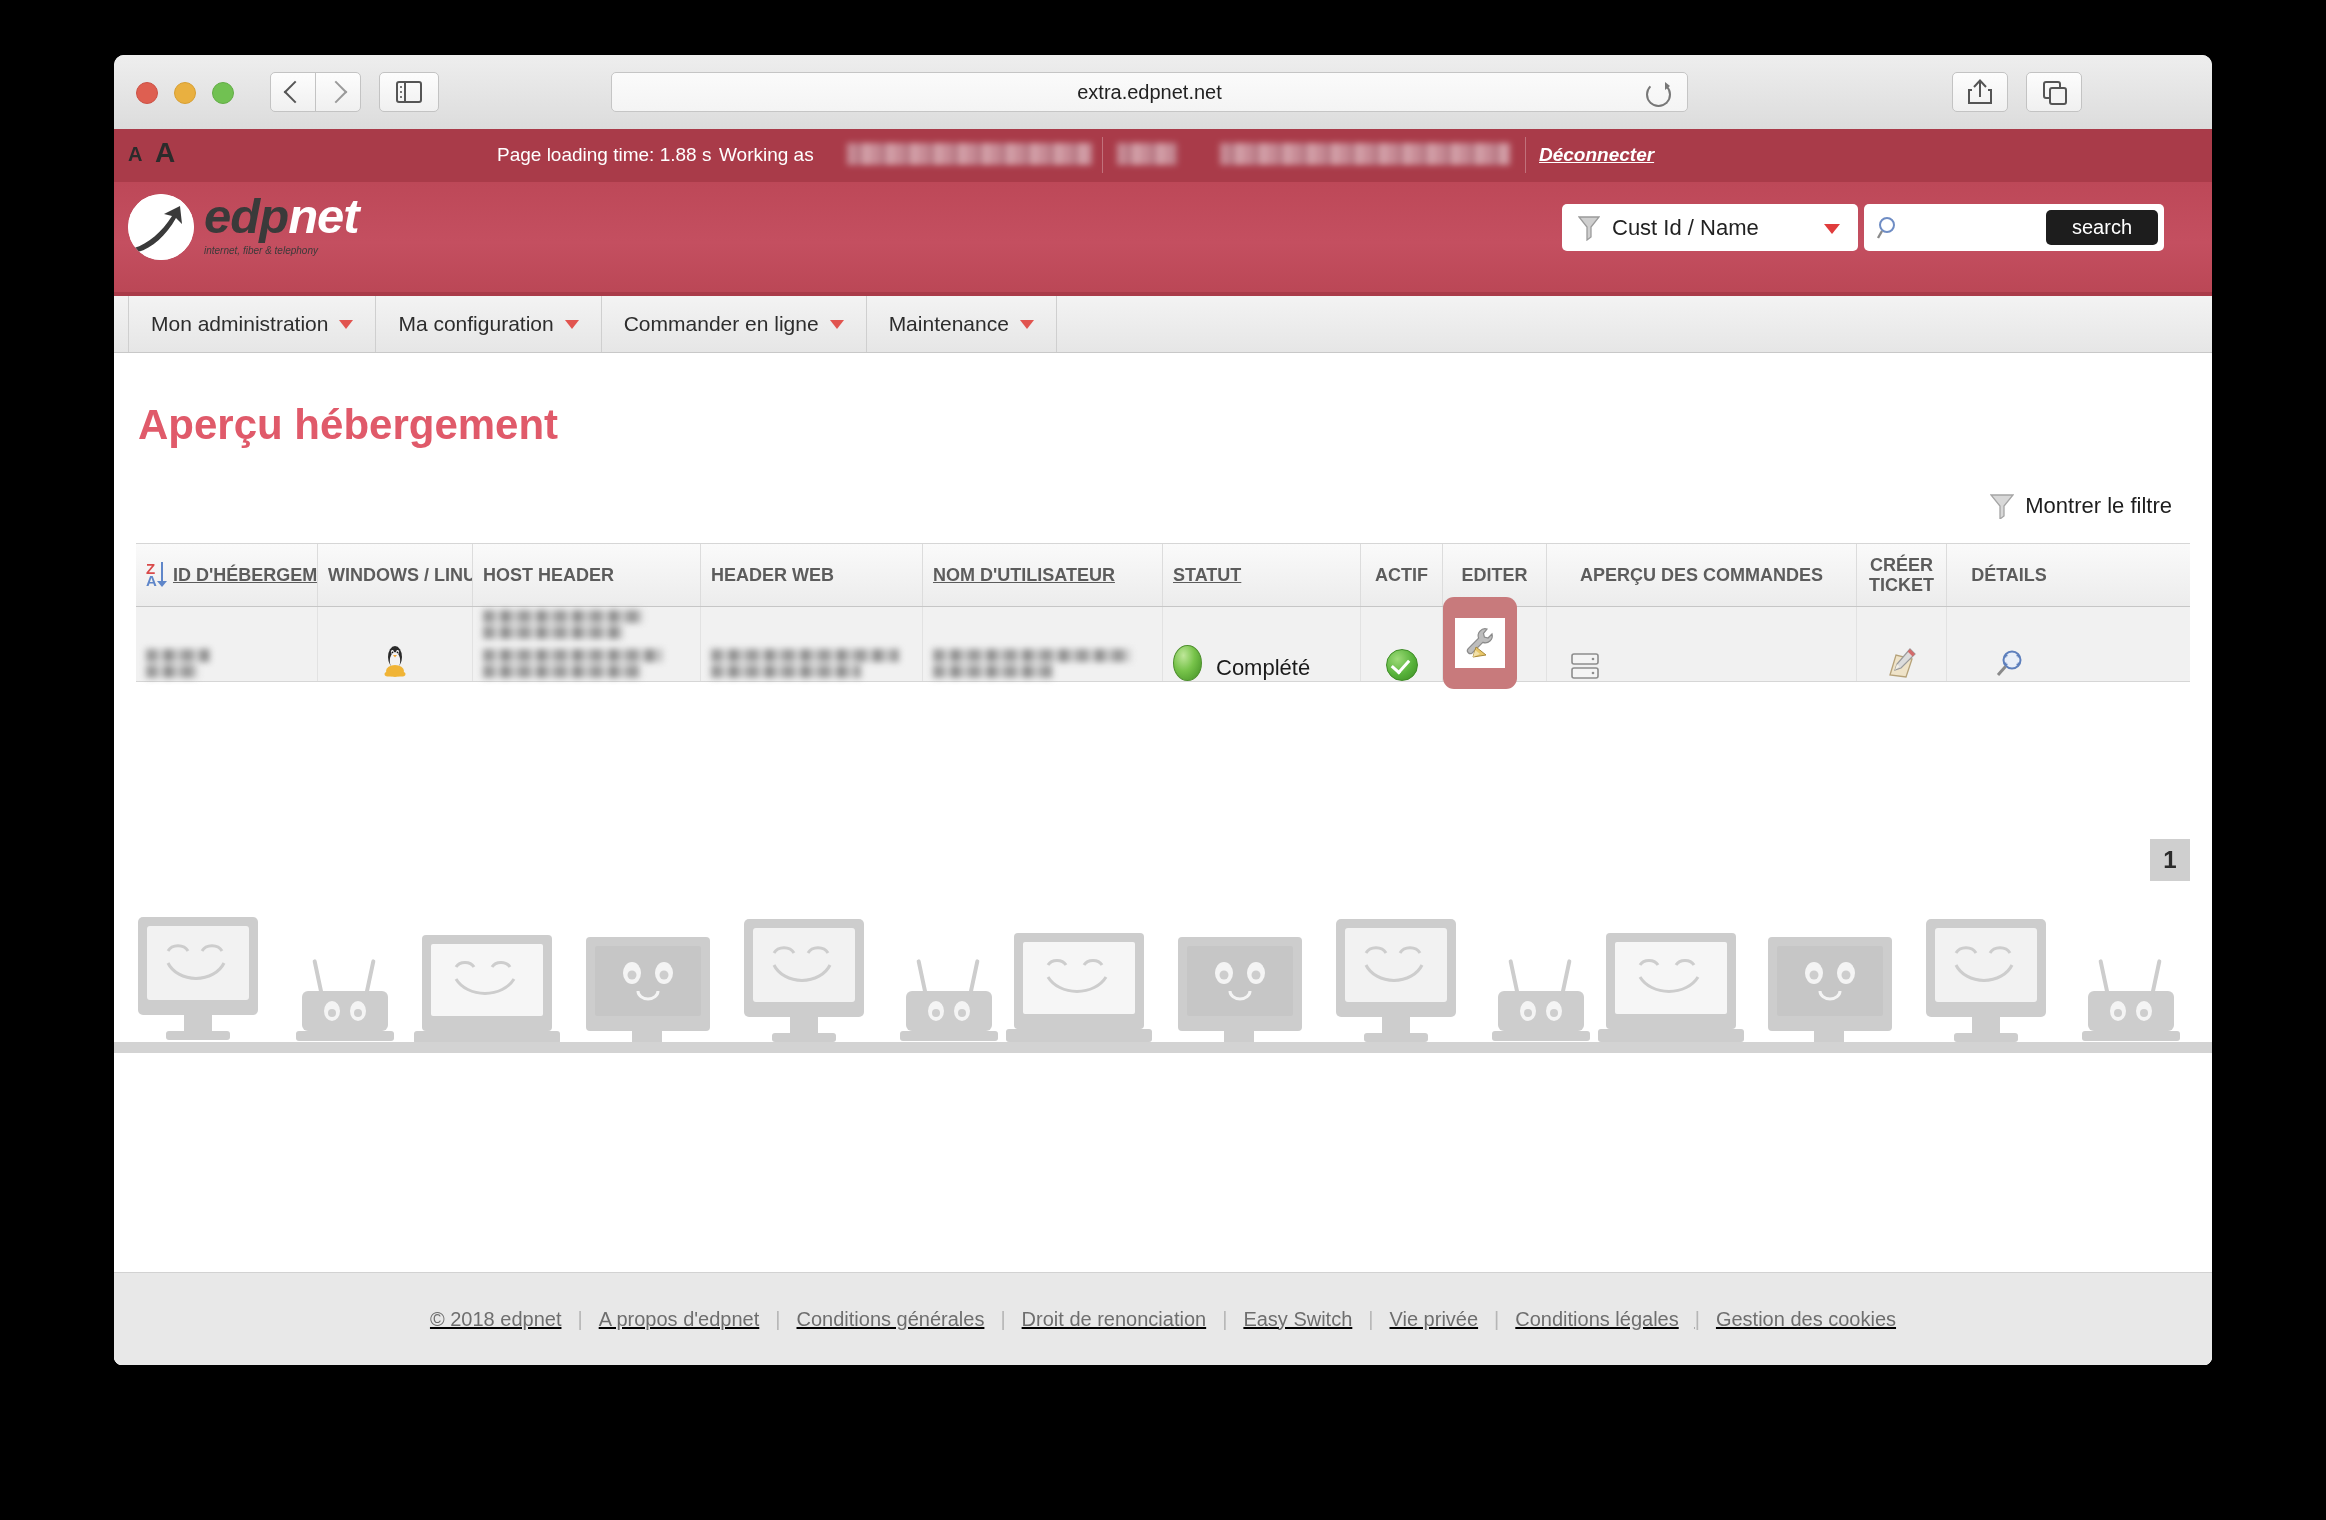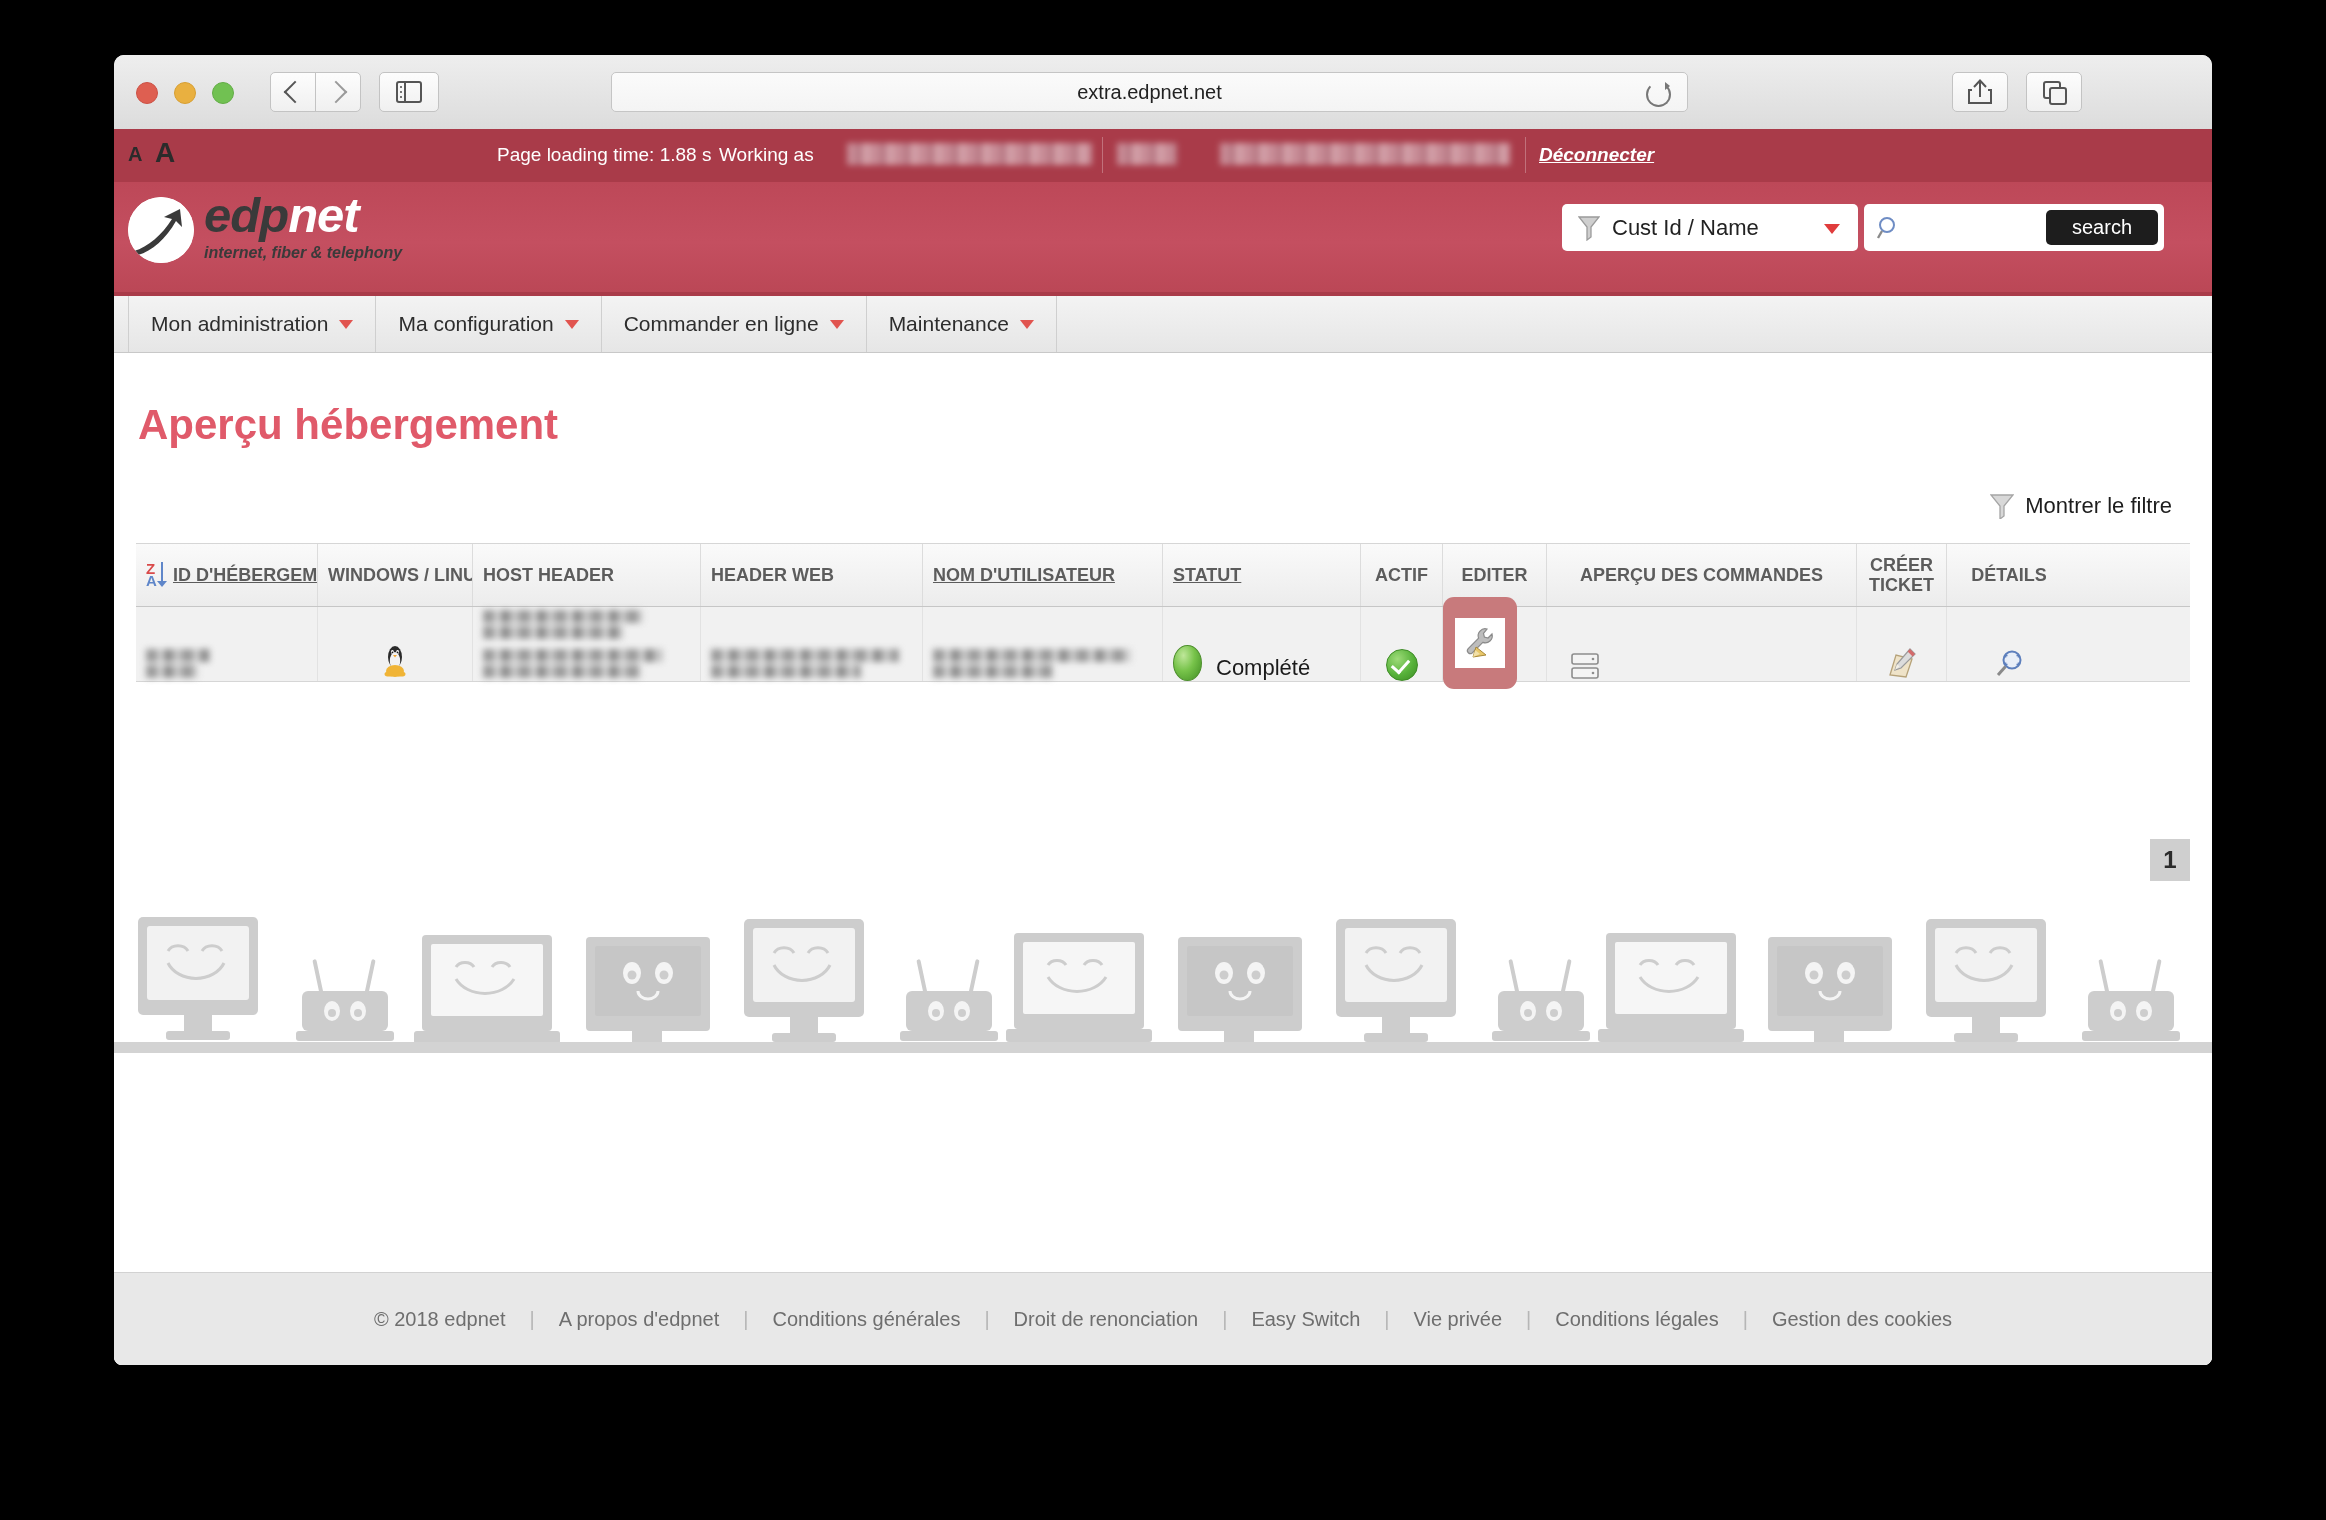--- a/index.html
+++ b/index.html
@@ -131,21 +131,21 @@
   #logo { position:absolute; left:14px; top:12px; display:flex; align-items:center; }
   #logo-mark {
     width:66px; height:66px; border-radius:50%; background:#fff;
     position:relative; overflow:hidden; flex:none;
   }
   #logo-mark svg { position:absolute; left:0; top:0; }
   #logo-text { margin-left:10px; position:relative; top:-3px; }
   #logo-word { font-size:49px; font-weight:bold; font-style:italic; letter-spacing:-1px; line-height:1; }
   .lw-dark { color:#3a3a3a; }
   .lw-light{ color:#ffffff; }
-  #logo-tag { font-size:16px; font-weight:bold; color:#3a3a3a; margin-top:4px; font-style:italic; }
+  #logo-tag { font-size:10px; font-weight:normal; color:#3a3a3a; margin-top:4px; font-style:italic; }
 
   #searchzone { position:absolute; right:48px; top:22px; display:flex; gap:6px; }
   #cust-select {
     width:296px; height:47px; background:#fff; border-radius:5px;
     display:flex; align-items:center; position:relative; box-sizing:border-box;
   }
   #cust-label { font-size:22px; color:#222; margin-left:50px; }
   #cust-caret {
     position:absolute; right:18px; top:20px;
     border-left:8px solid transparent; border-right:8px solid transparent; border-top:10px solid #e03c3c;
@@ -289,21 +289,22 @@
 
   
   #decor { position:absolute; left:0; right:0; bottom:0; height:150px; overflow:hidden; }
   #decor-ground { position:absolute; left:0; right:0; bottom:0; height:11px; background:#d3d3d3; }
 
   
   #footer {
     position:absolute; left:0; right:0; bottom:0; height:92px;
     background:#e8e8e8; border-top:1px solid #d2d2d2;
     display:flex; align-items:center; justify-content:center;
-    gap:8px;
+    gap:0;
+    text-decoration:underline;
   }
   #footer .fl { font-size:20px; color:#6e6e6e; white-space:nowrap; }
   #footer .sep { font-size:20px; color:#b6b6b6; padding:0 16px; }
 </style>
 </head>
 <body>
 
 <div id="window">
 
   <div id="toolbar">

